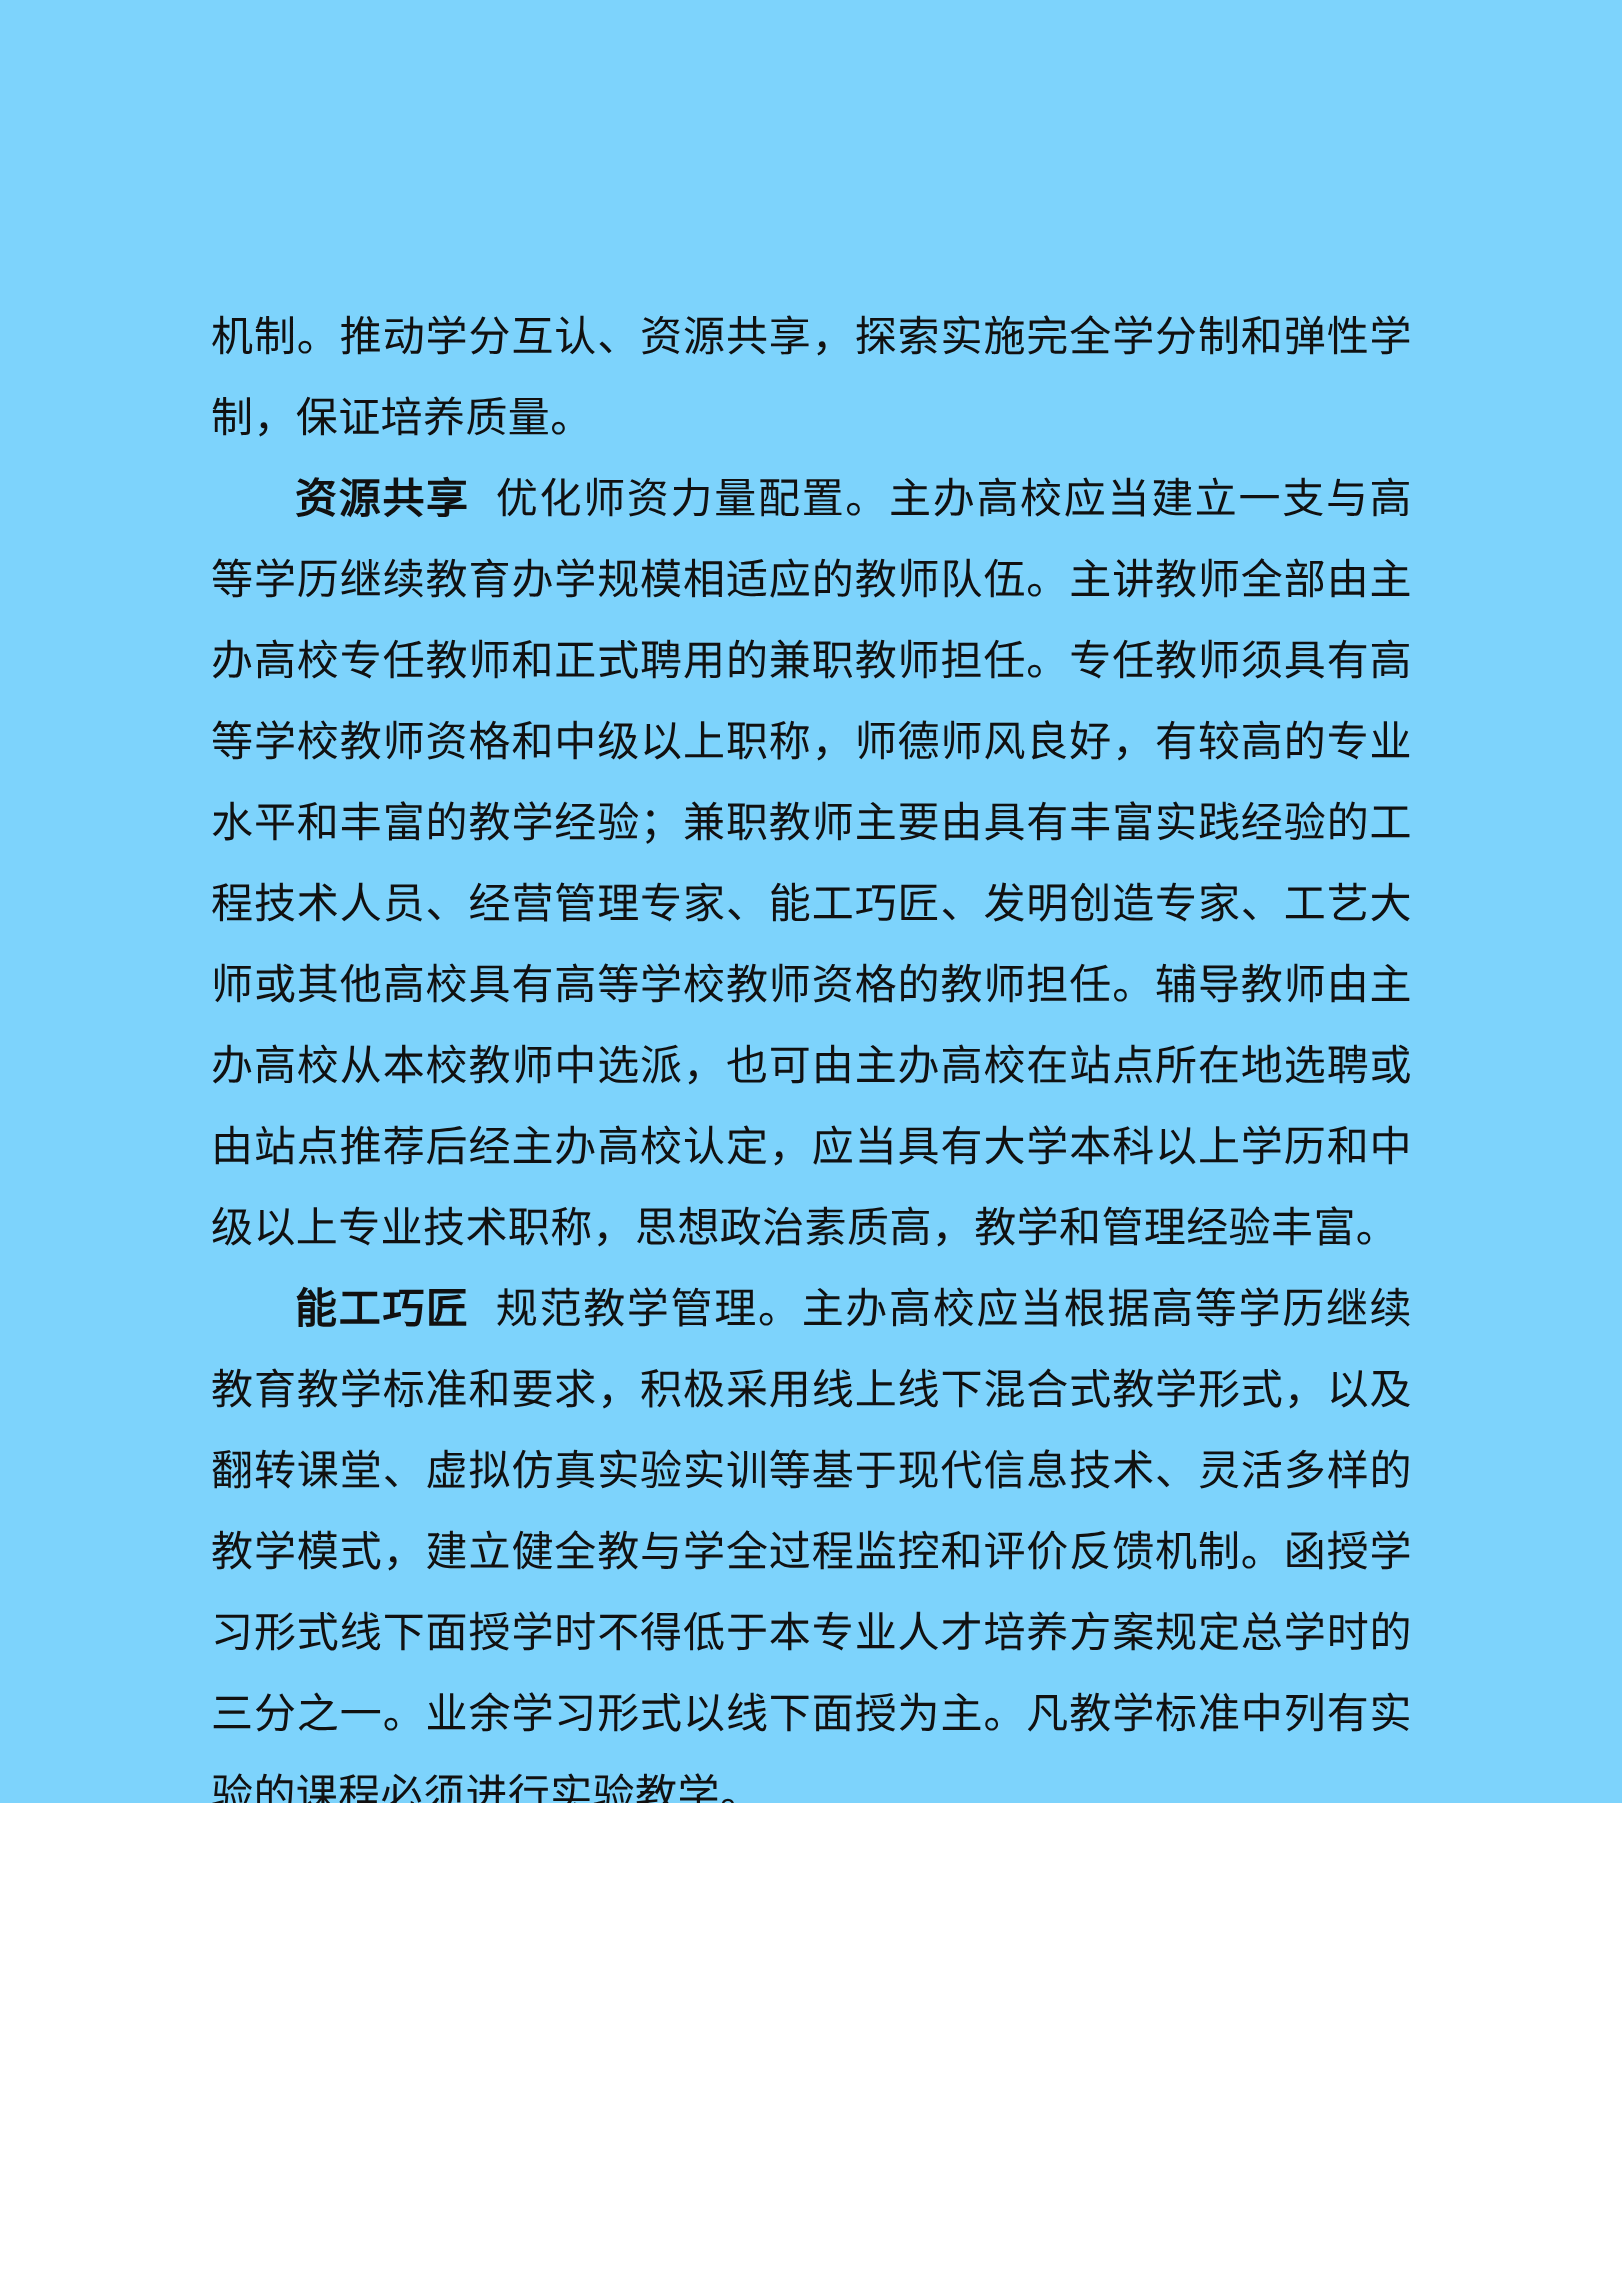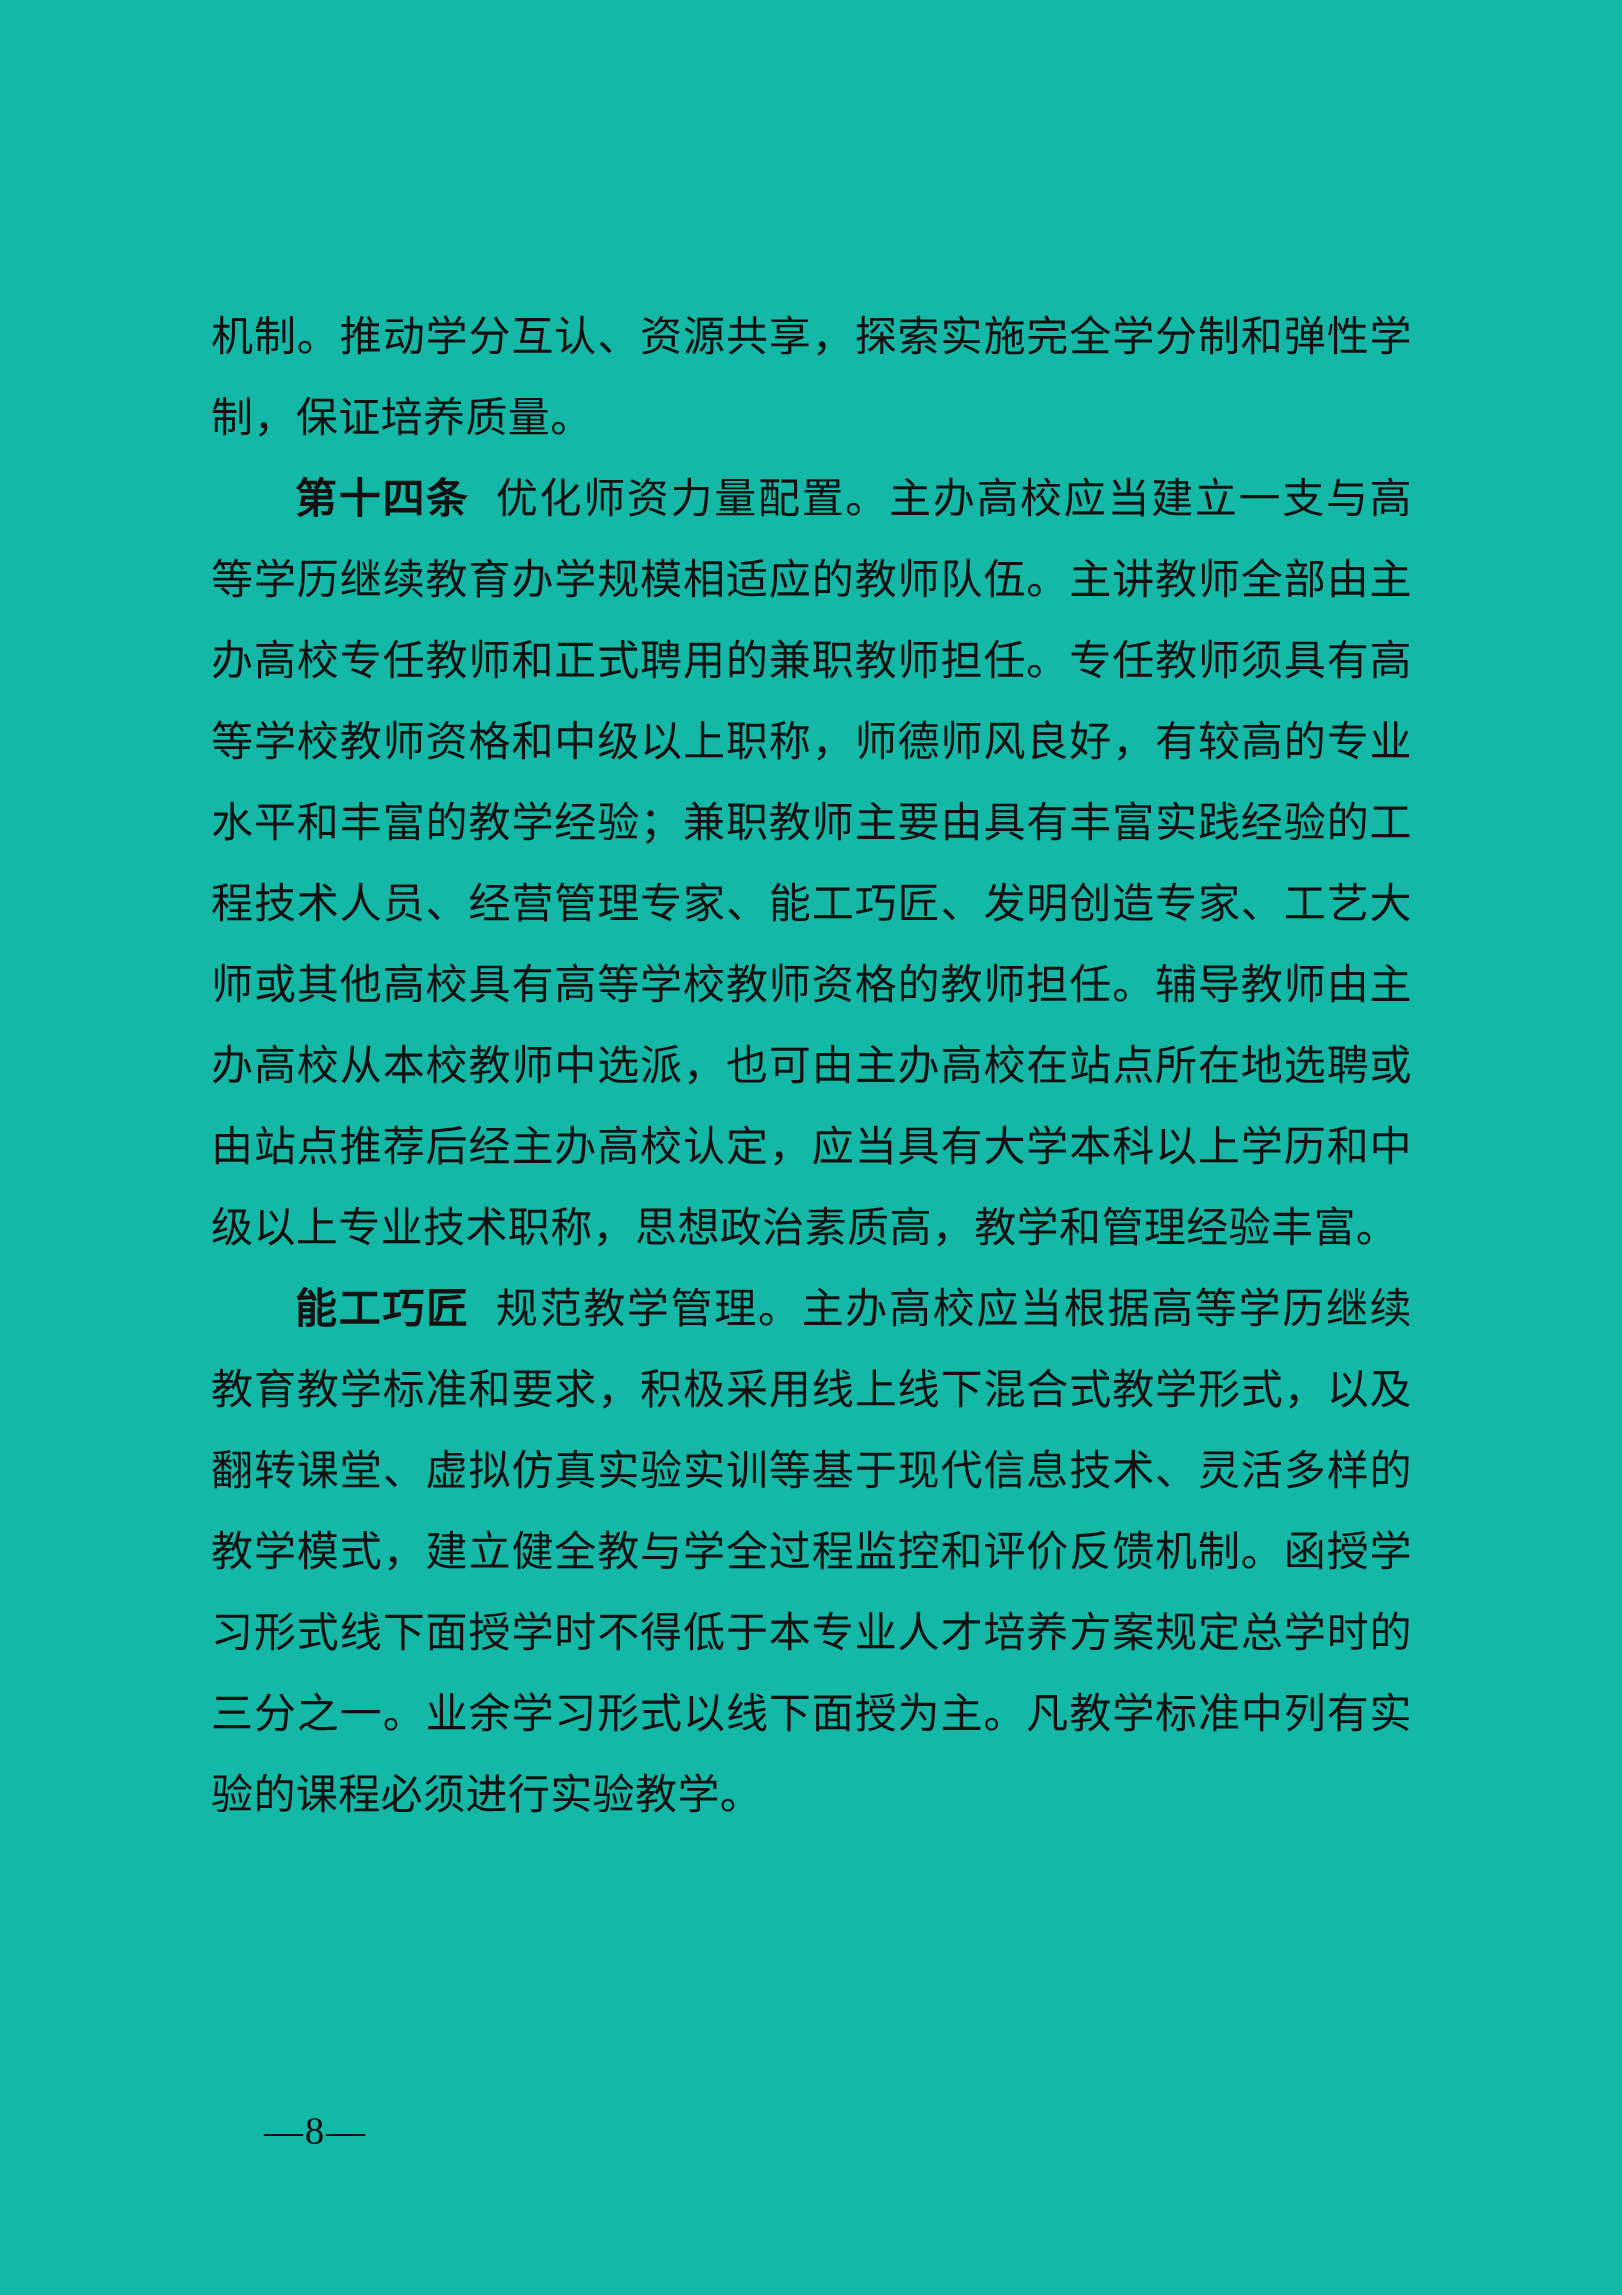--- a/index.html
+++ b/index.html
@@ -3,22 +3,22 @@
 <meta charset="utf-8">
 <style>
   html, body {
     margin: 0;
     padding: 0;
     background: #ffffff;
   }
   .page {
     position: relative;
     width: 1622px;
-    height: 2295px;
-    background: #14b8a6;
+    height: 1803px;
+    background: #7dd3fc;
     color: #111111;
     font-family: "Liberation Serif", "DejaVu Serif", serif;
     overflow: hidden;
   }
   .content {
     position: absolute;
     left: 211px;
     top: 297px;
     width: 1201px;
     font-size: 42px;
@@ -50,21 +50,21 @@
 </style>
 </head>
 <body>
 
 <div class="page">
 
   <div class="content">
 
     <p><span>机制。推动学分互认、资源共享，探索实施完全学分制和弹性学制，保证培养质量。</span></p>
 
-    <p class="indent"><span class="article-heading">第十四条</span><span>优化师资力量配置。主办高校应当建立一支与高等学历继续教育办学规模相适应的教师队伍。主讲教师全部由主办高校专任教师和正式聘用的兼职教师担任。专任教师须具有高等学校教师资格和中级以上职称，师德师风良好，有较高的专业水平和丰富的教学经验；兼职教师主要由具有丰富实践经验的工程技术人员、经营管理专家、能工巧匠、发明创造专家、工艺大师或其他高校具有高等学校教师资格的教师担任。辅导教师由主办高校从本校教师中选派，也可由主办高校在站点所在地选聘或由站点推荐后经主办高校认定，应当具有大学本科以上学历和中级以上专业技术职称，思想政治素质高，教学和管理经验丰富。</span></p>
+    <p class="indent"><span class="article-heading">资源共享</span><span>优化师资力量配置。主办高校应当建立一支与高等学历继续教育办学规模相适应的教师队伍。主讲教师全部由主办高校专任教师和正式聘用的兼职教师担任。专任教师须具有高等学校教师资格和中级以上职称，师德师风良好，有较高的专业水平和丰富的教学经验；兼职教师主要由具有丰富实践经验的工程技术人员、经营管理专家、能工巧匠、发明创造专家、工艺大师或其他高校具有高等学校教师资格的教师担任。辅导教师由主办高校从本校教师中选派，也可由主办高校在站点所在地选聘或由站点推荐后经主办高校认定，应当具有大学本科以上学历和中级以上专业技术职称，思想政治素质高，教学和管理经验丰富。</span></p>
 
     <p class="indent"><span class="article-heading">能工巧匠</span><span>规范教学管理。主办高校应当根据高等学历继续教育教学标准和要求，积极采用线上线下混合式教学形式，以及翻转课堂、虚拟仿真实验实训等基于现代信息技术、灵活多样的教学模式，建立健全教与学全过程监控和评价反馈机制。函授学习形式线下面授学时不得低于本专业人才培养方案规定总学时的三分之一。业余学习形式以线下面授为主。凡教学标准中列有实验的课程必须进行实验教学。</span></p>
 
 
   </div>
 
   <div class="page-number">—8—</div>
 
 </div>
 

